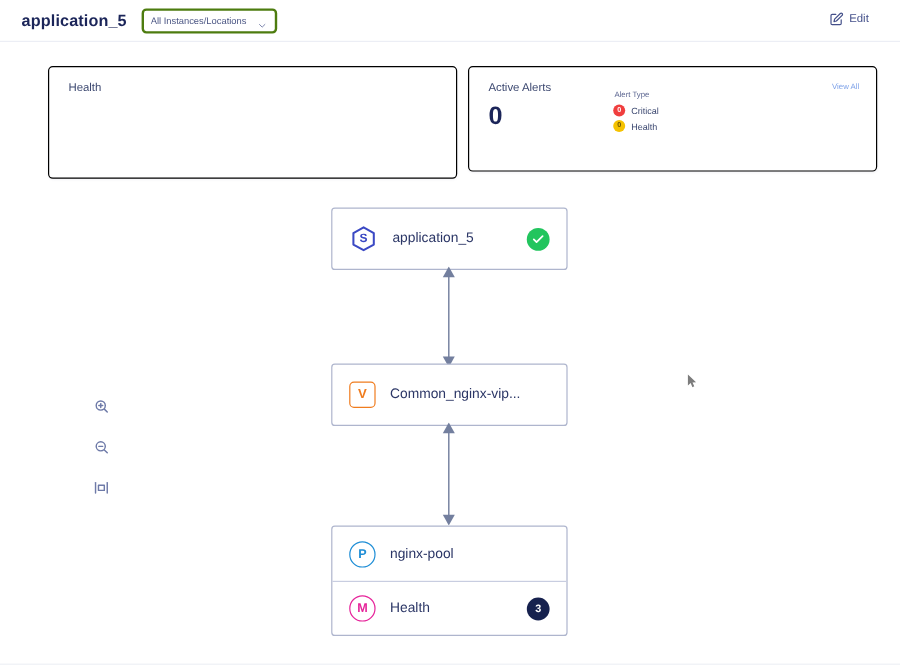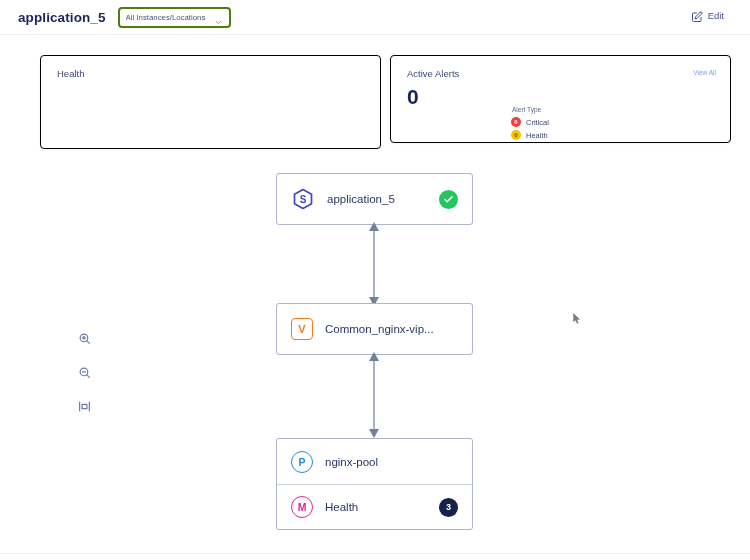--- a/index.html
+++ b/index.html
@@ -126,21 +126,21 @@
   }
   .view-all {
     position: absolute;
     right: 14px; top: 13px;
     font-size: 6.5px;
     color: #7da1e8;
     cursor: pointer;
   }
   .legend {
     position: absolute;
-    left: 120px; top: 50px;
+    left: 120px; top: 20px;
   }
   .legend-title {
     font-size: 6.5px;
     color: #5b6590;
     margin-bottom: 4px;
     margin-left: 1px;
   }
   .legend-row {
     display: flex;
     align-items: center;

